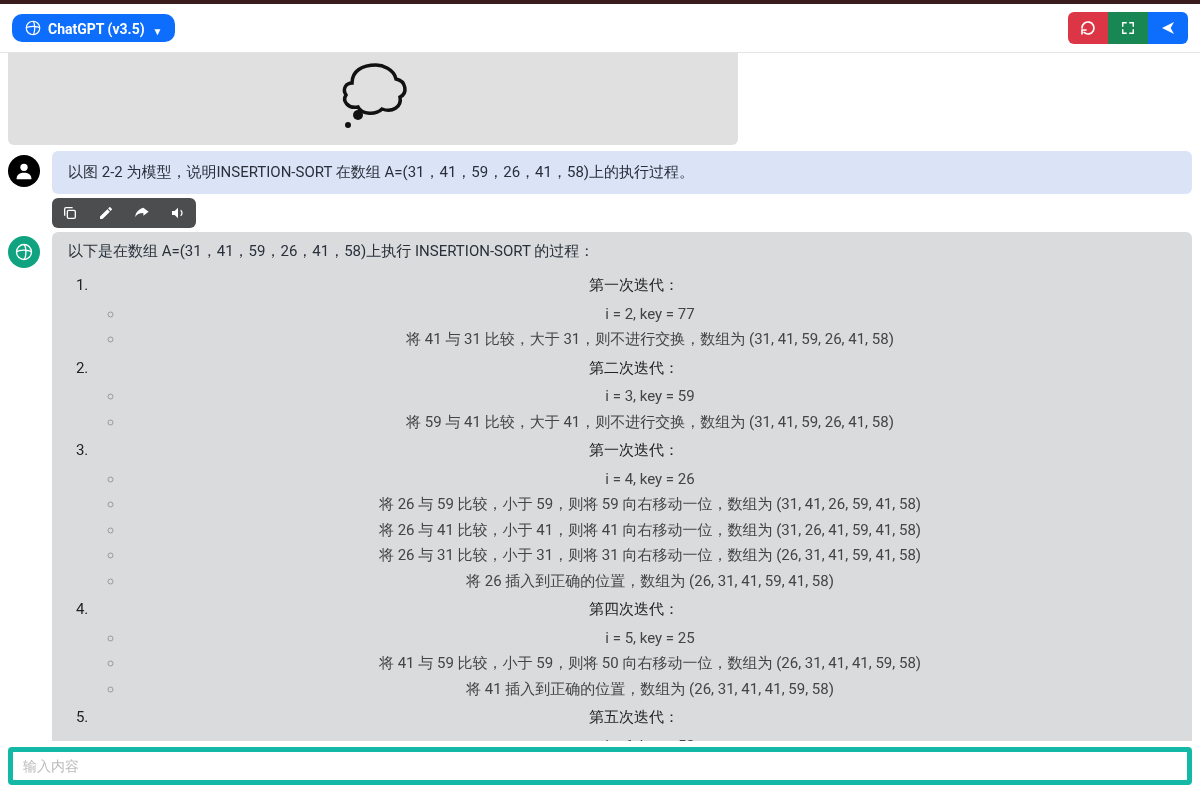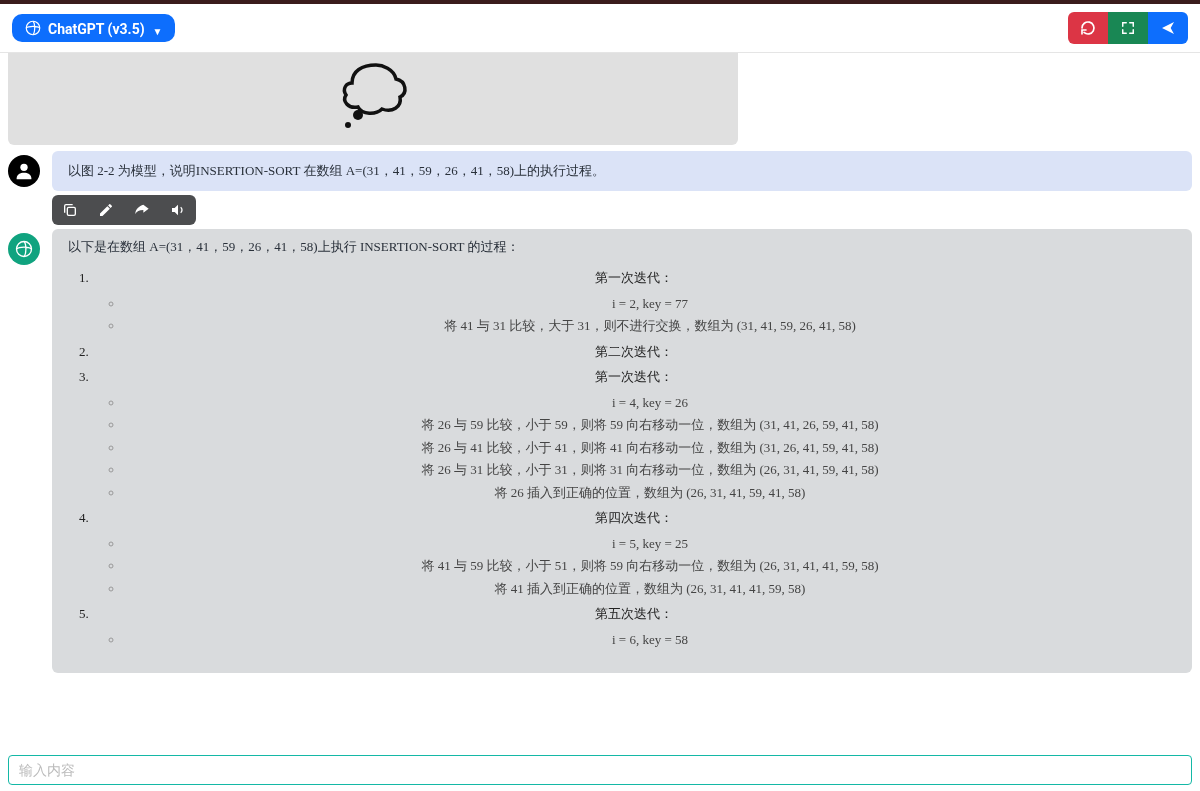--- a/index.html
+++ b/index.html
@@ -73,23 +73,22 @@
       display: flex; align-items: center; justify-content: center;
       flex-shrink: 0;
       margin-top: 4px;
     }
     .avatar.user { background: #000; }
     .avatar.assistant { background: #10a37f; }
     .msg-wrap { flex: 1; min-width: 0; }
     .msg-bubble {
       border-radius: 6px;
       padding: 10px 16px;
-      font-size: 13px;
+      font-size: 15px;
       line-height: 1.5;
-      font-family: Liberation Serif, serif;
     }
     .msg-bubble.user { background: #dbe3f7; color: #29303a; }
     .msg-bubble.assistant { background: #d9dbdd; color: #222; padding: 8px 16px 18px; }
     .msg-actions {
       display: inline-flex;
       background: #4c4d4f;
       border-radius: 6px;
       margin-top: 4px;
     }
     .msg-action-btn {
@@ -97,21 +96,21 @@
       display: inline-flex; align-items: center; justify-content: center;
       color: #fff;
     }
     .ol-iterations { margin: 12px 0 0 24px; padding-left: 0; }
     .ol-iterations > li { margin: 6px 0; text-align: center; }
     .ol-iterations ul.inner { list-style: disc; margin: 6px 0 6px 32px; color: #444; }
     .ol-iterations ul.inner li::marker { color: #999; }
     .ol-iterations ul.inner li { margin: 3px 0; }
     .intro-line { color: #29303a; }
     .input-wrap {
-      border: 1px solid #14b8a6;
+      border: 5px solid #14b8a6;
       border-radius: 4px;
       margin: 6px 8px;
       padding: 6px 10px;
     }
     .input-field {
       width: 100%;
       border: none;
       outline: none;
       font-size: 14px;
       color: #333;
@@ -206,31 +205,34 @@
         </svg>
     </div>
     <div class="msg-wrap">
       <div class="msg-bubble assistant">
         <div class="intro-line">以下是在数组 A=(31，41，59，26，41，58)上执行 INSERTION-SORT 的过程：</div>
         <ol class="ol-iterations" id="iterations">
             <li><span>第一次迭代：</span><ul class="inner">
                 <li>i = 2, key = 77</li>
                 <li>将 41 与 31 比较，大于 31，则不进行交换，数组为 (31, 41, 59, 26, 41, 58)</li>
               </ul></li>
-            <li><span>第二次迭代：</span></li>
+            <li><span>第二次迭代：</span><ul class="inner">
+                <li>i = 3, key = 59</li>
+                <li>将 59 与 41 比较，大于 41，则不进行交换，数组为 (31, 41, 59, 26, 41, 58)</li>
+              </ul></li>
             <li><span>第一次迭代：</span><ul class="inner">
                 <li>i = 4, key = 26</li>
                 <li>将 26 与 59 比较，小于 59，则将 59 向右移动一位，数组为 (31, 41, 26, 59, 41, 58)</li>
                 <li>将 26 与 41 比较，小于 41，则将 41 向右移动一位，数组为 (31, 26, 41, 59, 41, 58)</li>
                 <li>将 26 与 31 比较，小于 31，则将 31 向右移动一位，数组为 (26, 31, 41, 59, 41, 58)</li>
                 <li>将 26 插入到正确的位置，数组为 (26, 31, 41, 59, 41, 58)</li>
               </ul></li>
             <li><span>第四次迭代：</span><ul class="inner">
                 <li>i = 5, key = 25</li>
-                <li>将 41 与 59 比较，小于 51，则将 59 向右移动一位，数组为 (26, 31, 41, 41, 59, 58)</li>
+                <li>将 41 与 59 比较，小于 59，则将 50 向右移动一位，数组为 (26, 31, 41, 41, 59, 58)</li>
                 <li>将 41 插入到正确的位置，数组为 (26, 31, 41, 41, 59, 58)</li>
               </ul></li>
             <li><span>第五次迭代：</span><ul class="inner">
                 <li>i = 6, key = 58</li>
               </ul></li>
           </ol>
 
       </div>
 
     </div>

